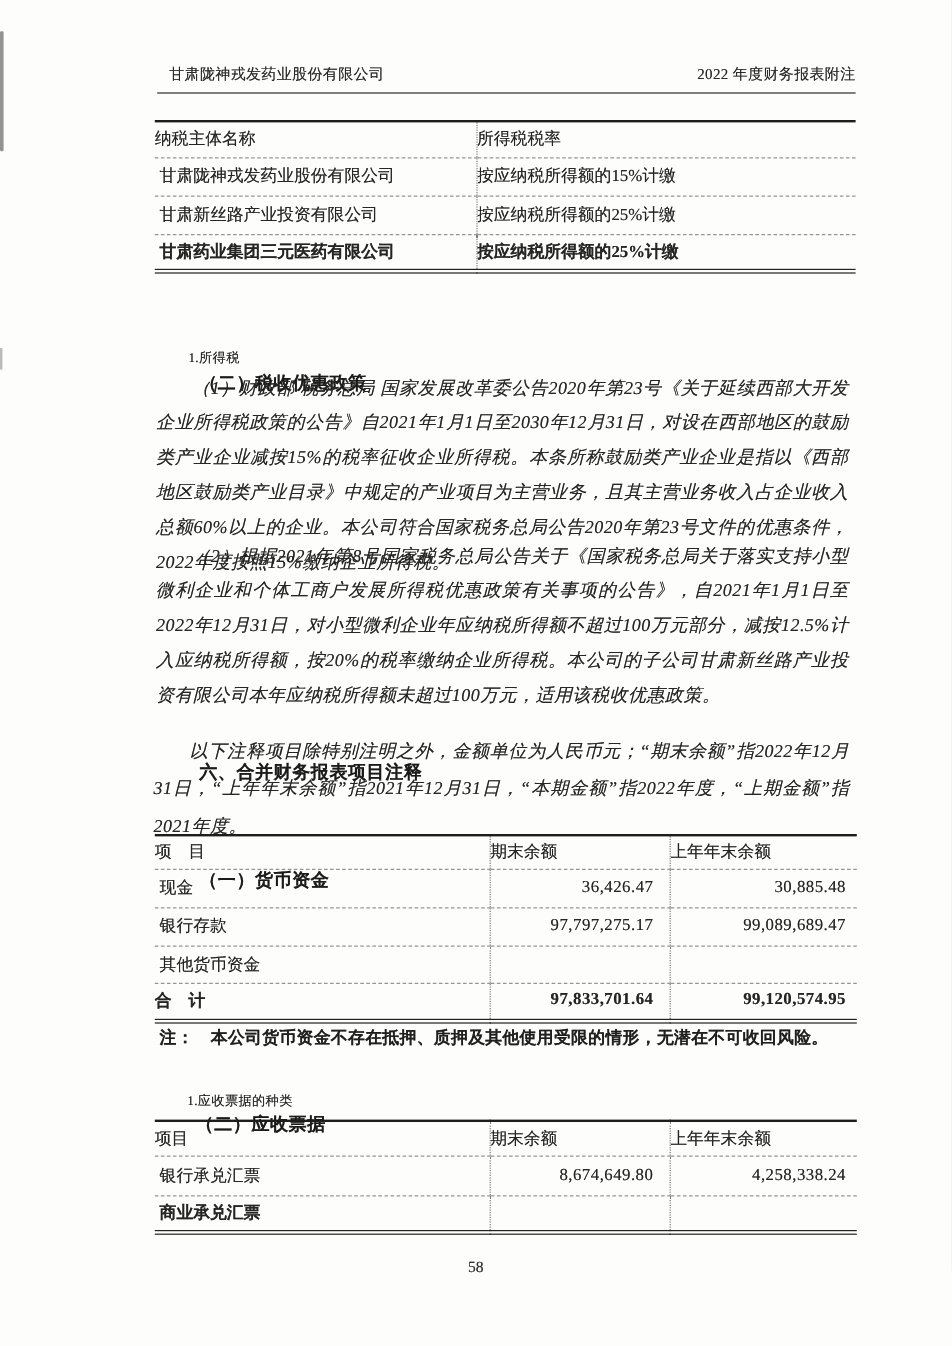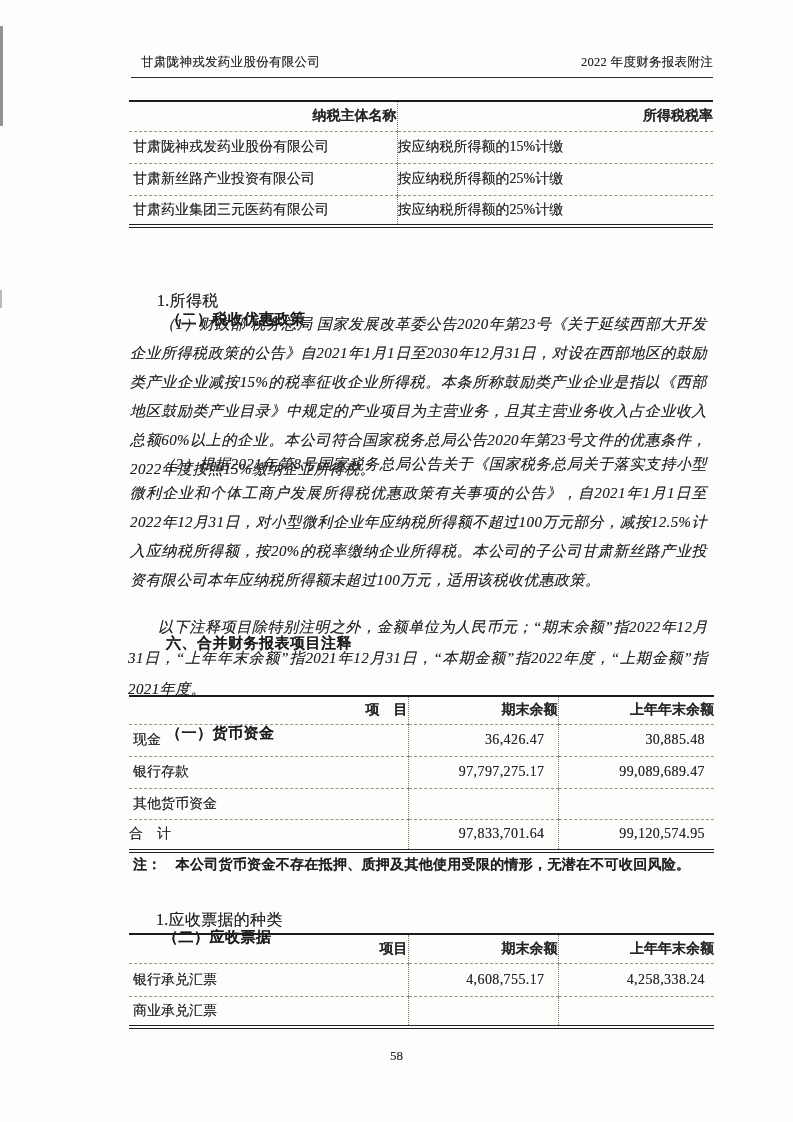--- a/index.html
+++ b/index.html
@@ -29,34 +29,34 @@
     border-bottom:1.5px solid #2e2e2e;
     font-size:12.5px;letter-spacing:.3px;color:#2a2a2a;
   }
   .doc-header .company{margin-left:10px;}
   
   table.tbl{
     position:absolute;border-collapse:collapse;table-layout:fixed;
     border-top:2.8px solid #1d1d1d;border-bottom:4px double #222;
     font-size:14px;color:#252525;
   }
-  .tbl th{font-weight:bold;text-align:right;}
+  .tbl th{font-weight:normal;text-align:left;}
   .tbl td,.tbl th{
     padding:0;overflow:hidden;white-space:nowrap;
     border-bottom:1px dashed #96968e;
   }
-  .tbl tr:last-child td{border-bottom:none;}
+  .tbl tr:last-child td{border-bottom:none;font-weight:bold;}
   .tbl .vline{border-left:1px dotted #7c7c72;}
   .tbl .cell-left{text-align:left;padding-left:4px;}
   .tbl .cell-center{text-align:left;}
   .tbl .cell-num{text-align:right;padding-right:13px;font-size:14px;letter-spacing:.4px;}
   .tbl .cell-num3{text-align:right;padding-right:9px;font-size:14px;letter-spacing:.4px;}
   
   .h-bold{font-weight:bold;font-size:15px;color:#1b1b1b;letter-spacing:.5px;margin-top:46px;}
-  .sub{font-size:16px;letter-spacing:.3px;}
+  .sub{font-size:11px;letter-spacing:.3px;}
   .para{
     margin:0;font-size:15px;line-height:29px;text-align:justify;
     text-indent:2em;letter-spacing:.4px;color:#262626;font-style:italic;
   }
   .para2{line-height:31px;}
   .note-line{font-size:14px;font-weight:600;letter-spacing:.3px;color:#1f1f1f;}
   .note-line .note-label{margin-right:14px;}
   .page-num{
     position:absolute;top:1048px;left:0;width:100%;
     text-align:center;font-size:13px;color:#333;
@@ -160,21 +160,21 @@
         <col style="width:156px">
       </colgroup>
     <tbody>
       <tr style="height:29px">
         <th>项目</th>
         <th class="vline">期末余额</th>
         <th class="vline">上年年末余额</th>
       </tr>
       <tr style="height:33px">
         <td class="cell-left">银行承兑汇票</td>
-        <td class="vline cell-num">4,608,755.17</td>
+        <td class="vline cell-num">8,674,649.80</td>
         <td class="vline cell-num3">4,258,338.24</td>
       </tr>
       <tr style="height:31px">
         <td class="cell-left">商业承兑汇票</td>
         <td class="vline cell-num"></td>
         <td class="vline cell-num3"></td>
       </tr>
     </tbody>
   </table>
 

